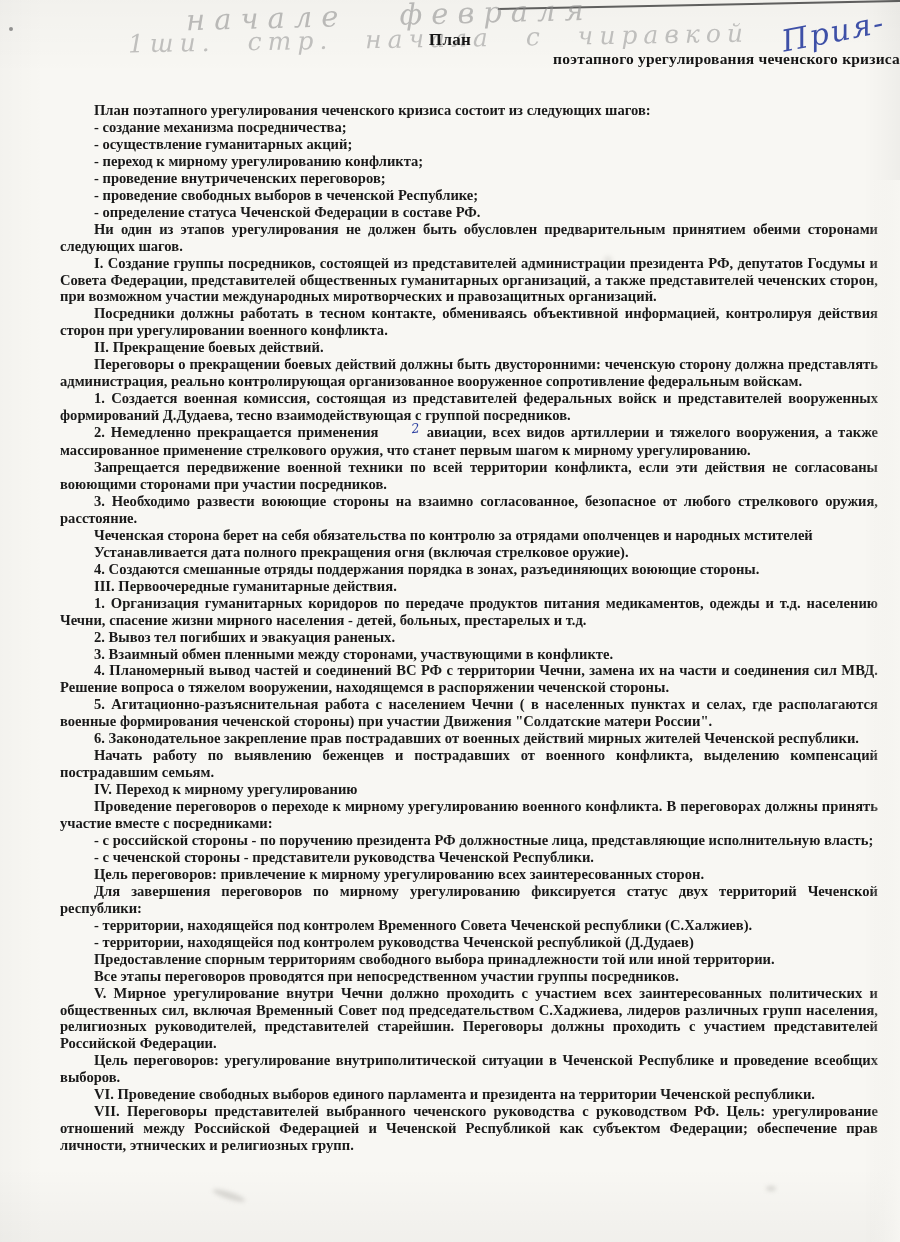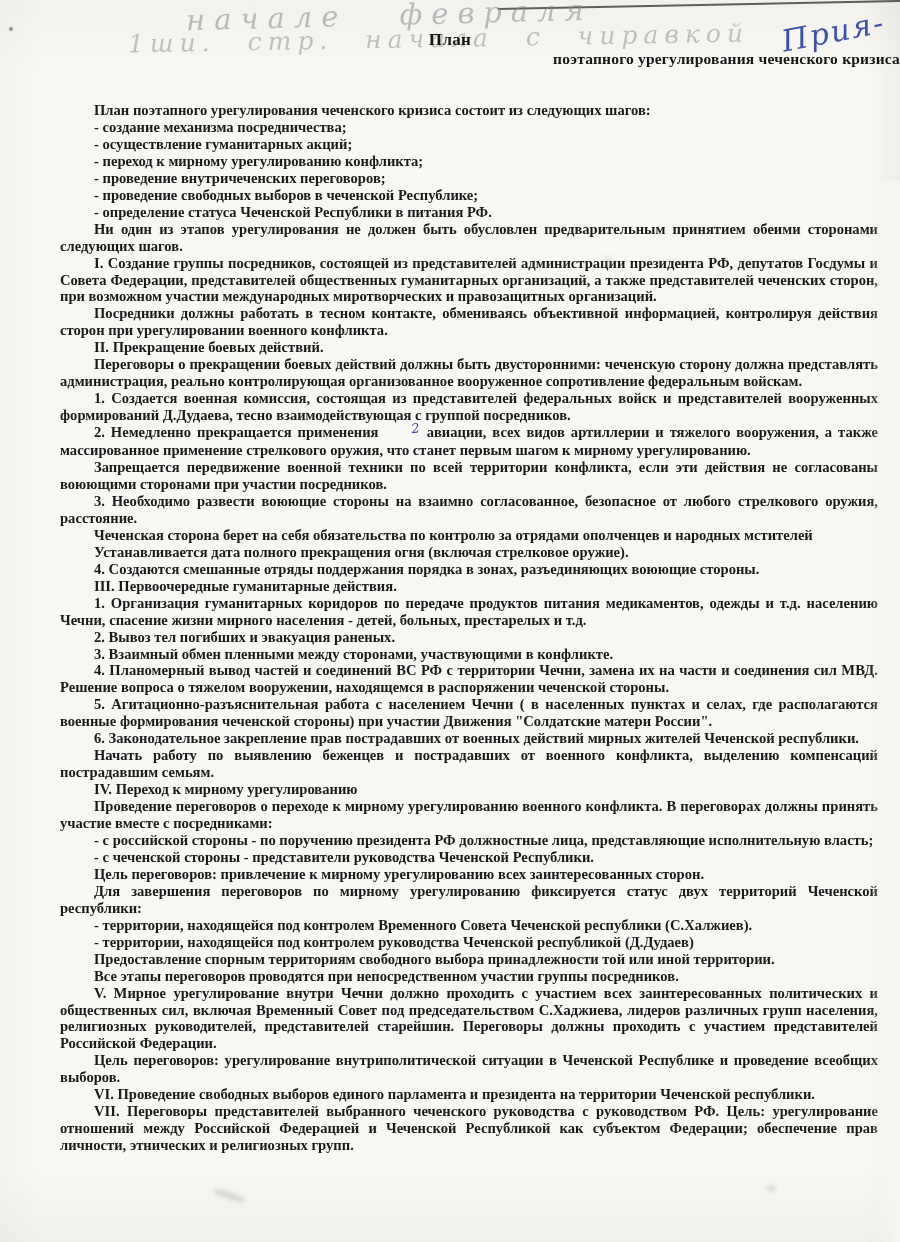--- a/index.html
+++ b/index.html
@@ -102,21 +102,21 @@
   <div class="title">План</div>
   <div class="subtitle">поэтапного урегулирования чеченского кризиса</div>
 
   <div class="doc-body" id="doc-body">
       <p><span>План поэтапного урегулирования чеченского кризиса состоит из следующих шагов:</span></p>
       <p><span>- создание механизма посредничества;</span></p>
       <p><span>- осуществление гуманитарных акций;</span></p>
       <p><span>- переход к мирному урегулированию конфликта;</span></p>
       <p><span>- проведение внутричеченских переговоров;</span></p>
       <p><span>- проведение свободных выборов в чеченской Республике;</span></p>
-      <p><span>- определение статуса Чеченской Республики в питания РФ.</span></p>
+      <p><span>- определение статуса Чеченской Федерации в составе РФ.</span></p>
       <p><span>Ни один из этапов урегулирования не должен быть обусловлен предварительным принятием обеими сторонами следующих шагов.</span></p>
       <p><span>I. Создание группы посредников, состоящей из представителей администрации президента РФ, депутатов Госдумы и Совета Федерации, представителей общественных гуманитарных организаций, а также представителей чеченских сторон, при возможном участии международных миротворческих и правозащитных организаций.</span></p>
       <p><span>Посредники должны работать в тесном контакте, обмениваясь объективной информацией, контролируя действия сторон при урегулировании военного конфликта.</span></p>
       <p><span>II. Прекращение боевых действий.</span></p>
       <p><span>Переговоры о прекращении боевых действий должны быть двусторонними: чеченскую сторону должна представлять администрация, реально контролирующая организованное вооруженное сопротивление федеральным войскам.</span></p>
       <p><span>1. Создается военная комиссия, состоящая из представителей федеральных войск и представителей вооруженных формирований Д.Дудаева, тесно взаимодействующая с группой посредников.</span></p>
       <p><span>2. Немедленно прекращается применения</span><span class="blue-mark">2</span><span> авиации, всех видов артиллерии и тяжелого вооружения, а также массированное применение стрелкового оружия, что станет первым шагом к мирному урегулированию.</span></p>
       <p><span>Запрещается передвижение военной техники по всей территории конфликта, если эти действия не согласованы воюющими сторонами при участии посредников.</span></p>
       <p><span>3. Необходимо развести воюющие стороны на взаимно согласованное, безопасное от любого стрелкового оружия, расстояние.</span></p>
       <p><span>Чеченская сторона берет на себя обязательства по контролю за отрядами ополченцев и народных мстителей</span></p>

